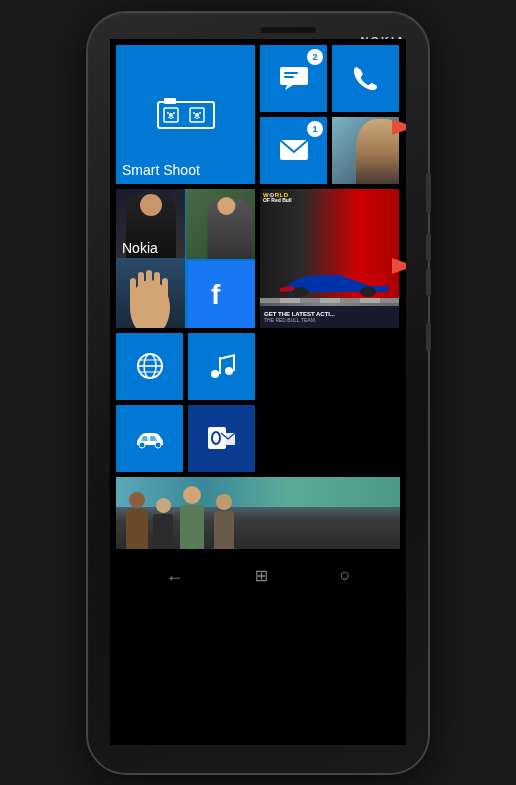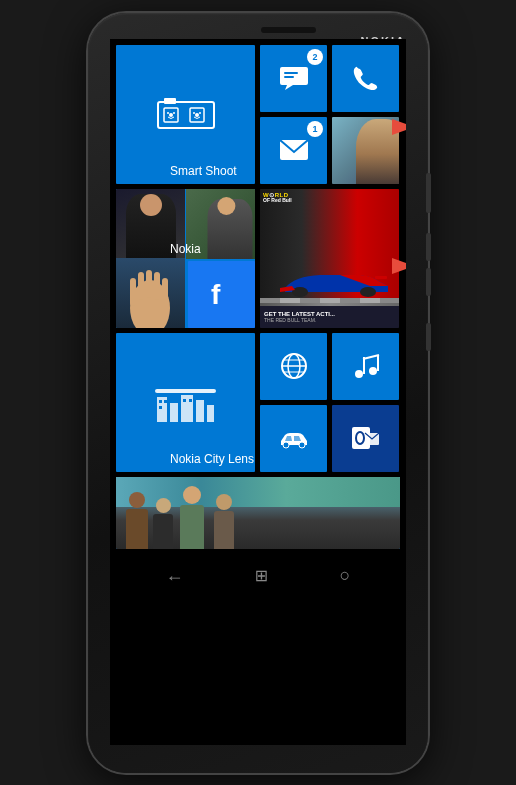--- a/index.html
+++ b/index.html
@@ -104,26 +104,25 @@
       overflow: hidden;
       flex-shrink: 0;
     }
     .tile-sm { width: 67px; height: 67px; }
     .tile-md { width: 139px; height: 139px; }
     
     .tile-smart-shoot {
       background: #0078d4;
     }
     .tile-label {
-      font-size: 12px;
+      font-size: 14px;
       position: absolute;
       bottom: 6px;
       left: 6px;
       color: white;
-      margin-left: 48px;
     }
     
     .tile-messaging { background: #0078d4; }
     .tile-phone { background: #0078d4; }
     .tile-mail { background: #0078d4; }
     
     .tile-people {
       width: 139px;
       height: 139px;
       background: #0078d4;
@@ -421,40 +420,20 @@
       <div style="position:relative;height:0;">
         <div style="position:absolute;right:-14px;top:-75px;z-index:20;">
           <svg width="22" height="16" viewBox="0 0 22 16">
             <polygon points="0,0 0,16 22,8" fill="#e74c3c"></polygon>
           </svg>
         </div>
       </div>
 
       <div class="tiles-row">
 
-        <div class="tile tile-md tile-city-lens">
-
-          <svg width="65" height="50" viewBox="0 0 65 50">
-
-            <rect x="2" y="12" width="61" height="4" rx="2" fill="white" opacity="0.9"></rect>
-
-            <rect x="4" y="20" width="10" height="25" fill="white" opacity="0.8"></rect>
-            <rect x="17" y="26" width="8" height="19" fill="white" opacity="0.8"></rect>
-            <rect x="28" y="18" width="12" height="27" fill="white" opacity="0.8"></rect>
-            <rect x="43" y="23" width="8" height="22" fill="white" opacity="0.8"></rect>
-            <rect x="54" y="28" width="7" height="17" fill="white" opacity="0.8"></rect>
-
-            <rect x="6" y="23" width="3" height="3" fill="#0078d4"></rect>
-            <rect x="11" y="23" width="3" height="3" fill="#0078d4"></rect>
-            <rect x="6" y="29" width="3" height="3" fill="#0078d4"></rect>
-            <rect x="30" y="22" width="3" height="3" fill="#0078d4"></rect>
-            <rect x="36" y="22" width="3" height="3" fill="#0078d4"></rect>
-          </svg>
-          <span class="tile-label">Nokia City Lens</span>
-        </div>
 
         <div style="display:flex;flex-direction:column;gap:5px;">
           <div style="display:flex;gap:5px;">
 
             <div class="tile tile-sm tile-ie">
               <svg width="30" height="30" viewBox="0 0 30 30">
                 <circle cx="15" cy="15" r="12" fill="none" stroke="white" stroke-width="2"></circle>
                 <ellipse cx="15" cy="15" rx="6" ry="12" fill="none" stroke="white" stroke-width="1.5"></ellipse>
                 <line x1="3" y1="15" x2="27" y2="15" stroke="white" stroke-width="1.5"></line>
                 <line x1="5" y1="9" x2="25" y2="9" stroke="white" stroke-width="1"></line>

